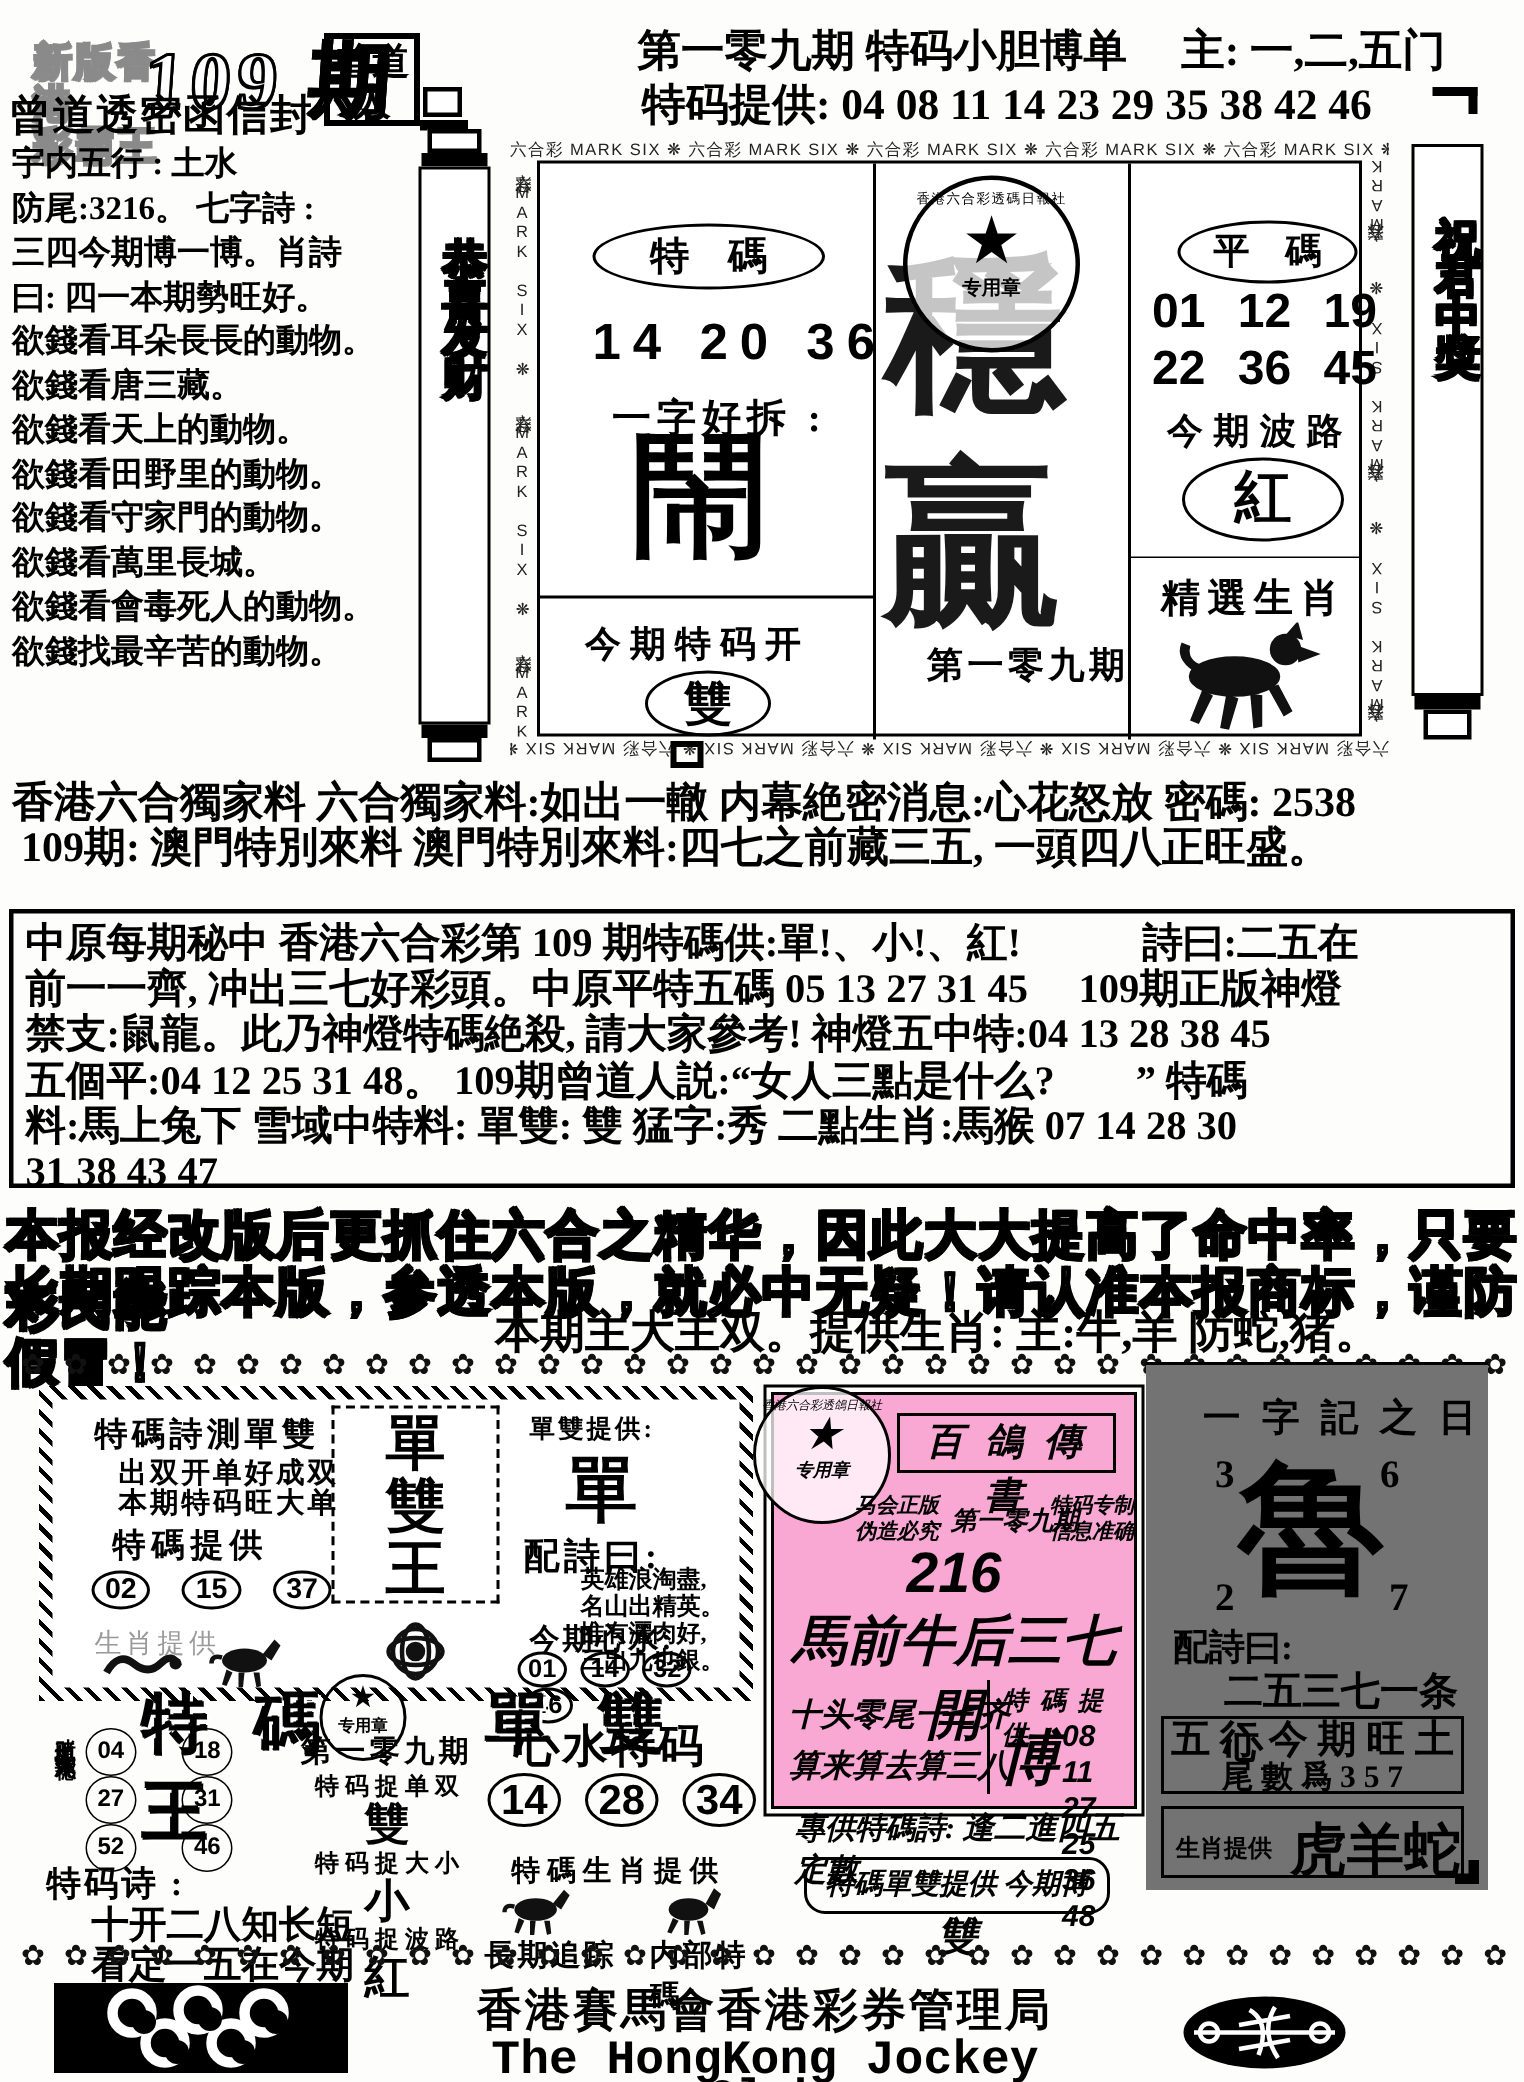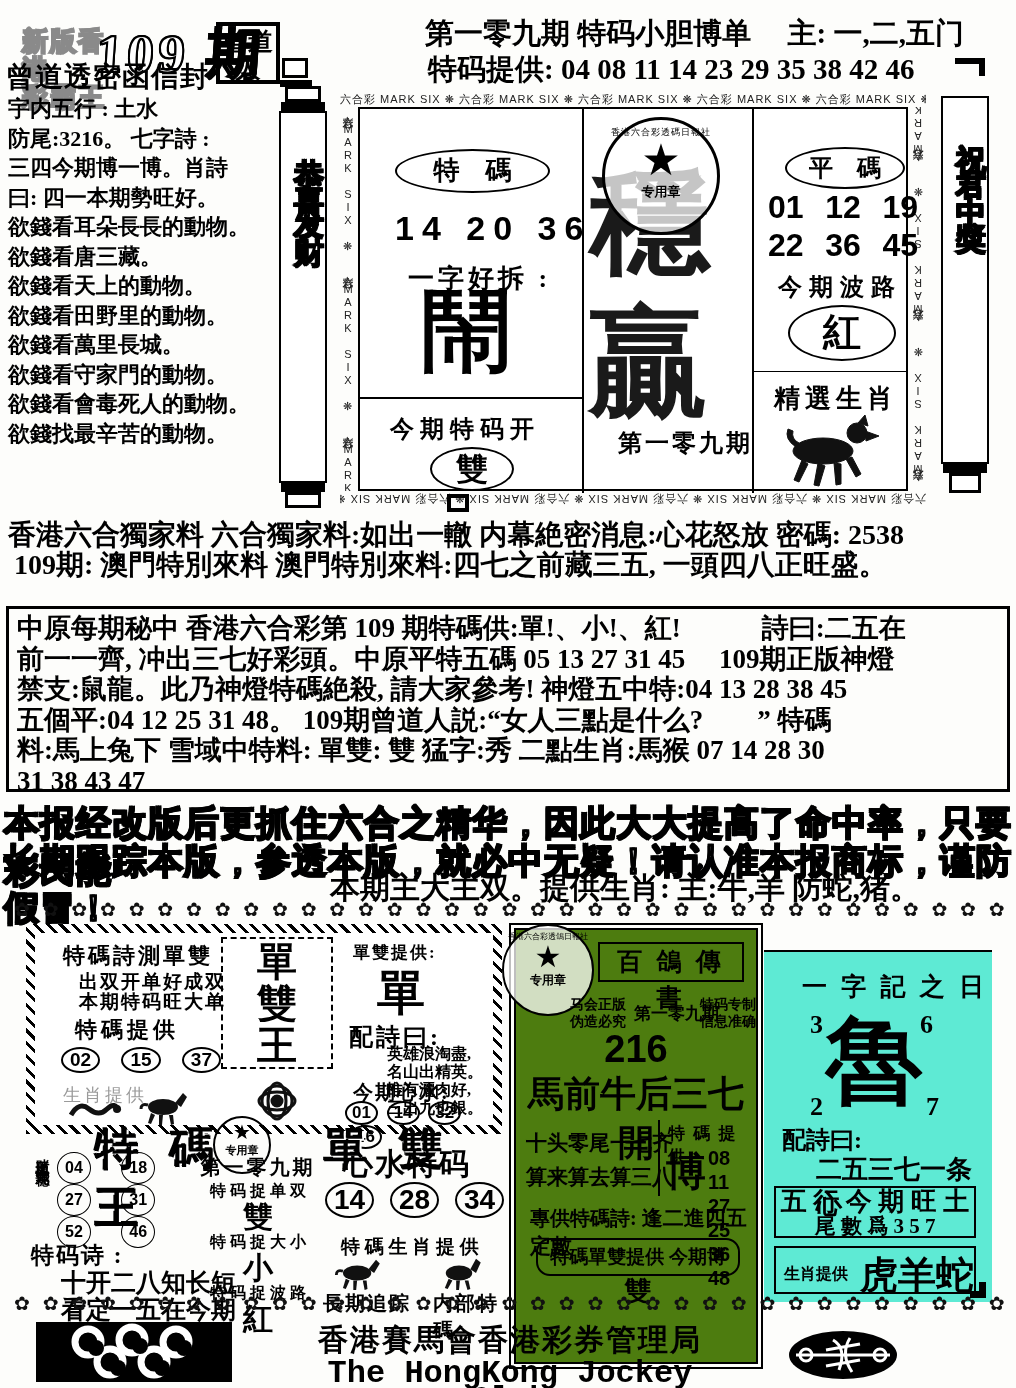--- a/index.html
+++ b/index.html
@@ -64,22 +64,22 @@
 
   <div class="abs b" style="left:8px;top:94px;width:268px;font-size:22px;line-height:29.5px;">
     <div>宇内五行 : 土水</div>
     <div>防尾:3216。  七字詩 :</div>
     <div>三四今期博一博。肖詩</div>
     <div>曰: 四一本期勢旺好。</div>
     <div>欲錢看耳朵長長的動物。</div>
     <div>欲錢看唐三藏。</div>
     <div>欲錢看天上的動物。</div>
     <div>欲錢看田野里的動物。</div>
+    <div>欲錢看守家門的動物。</div>
     <div>欲錢看萬里長城。</div>
-    <div>欲錢看守家門的動物。</div>
     <div>欲錢看會毒死人的動物。</div>
     <div>欲錢找最辛苦的動物。</div>
   </div>
 
   <div class="abs" style="left:276px;top:86px;width:54px;height:424px;">
     <div class="abs" style="left:9px;top:0;width:36px;height:16px;border:3px solid #000;background:#fff;"></div>
     <div class="abs" style="left:5px;top:16px;width:44px;height:9px;background:#000;"></div>
     <div class="abs" style="left:3px;top:25px;width:48px;height:372px;border:2px solid #000;background:#fff;"></div>
     <div class="abs vtext outline" style="left:12px;top:48px;height:330px;font-size:30px;letter-spacing:26px;-webkit-text-stroke:1.5px #000;">恭喜发财</div>
     <div class="abs" style="left:5px;top:397px;width:44px;height:9px;background:#000;"></div>
@@ -291,21 +291,21 @@
           <path d="M38,14 l6,-11 5,4 -5,11 z"></path>
       <path d="M15,24 l-4,10 3,1 5,-9 z"></path>
           <path d="M23,26 l0,10 3,0 1,-10 z"></path>
       <path d="M32,26 l3,10 3,-1 -2,-9 z"></path>
         </g>
     </svg>
     <div class="abs b" style="left:298px;top:152px;font-size:20px;letter-spacing:2px;">長期追踪</div>
     <div class="abs b" style="left:408px;top:152px;font-size:20px;letter-spacing:2px;">内部特碼</div>
   </div>
 
-  <div class="abs" style="left:514px;top:928px;width:244px;height:436px;border:2px solid #000;outline:2px solid #000;outline-offset:3px;background:#4d7c0f;">
+  <div class="abs" style="left:514px;top:928px;width:244px;height:278px;border:2px solid #000;outline:2px solid #000;outline-offset:3px;background:#f9a8d4;font-style:italic;">
     <div class="abs stampc" style="left:-14px;top:-6px;width:92px;height:92px;border-width:2px;">
       <div style="font-size:8px;padding-top:5px;">香港六合彩透鴿日報社</div>
       <div style="font-size:30px;line-height:30px;">★</div>
       <div style="font-size:12px;font-weight:bold;">专用章</div>
     </div>
     <div class="abs b center" style="left:82px;top:12px;width:146px;height:40px;border:2px solid #000;font-size:25px;line-height:36px;letter-spacing:4px;">百 鴿 傳 書</div>
     <div class="abs" style="left:54px;top:66px;font-size:14px;font-weight:bold;line-height:17px;">
       <div>马会正版</div>
       <div>伪造必究</div>
     </div>
@@ -330,21 +330,21 @@
     <div class="abs b" style="left:14px;top:274px;font-size:20px;">
       <span>專供特碼詩:</span>
       <span style="font-size:21px;">逢二進四五定數</span>
     </div>
     <div class="abs b" style="left:20px;top:308px;width:204px;height:38px;border:2px solid #000;border-radius:14px;font-size:19px;line-height:34px;text-align:center;">
       <span>特碼單雙提供 今期博</span>
       <span style="font-size:27px;">雙</span>
     </div>
   </div>
 
-  <div class="abs" style="left:764px;top:950px;width:228px;height:352px;border-top:2px solid #000;background:#5eead4;">
+  <div class="abs" style="left:764px;top:908px;width:228px;height:352px;border-top:2px solid #000;background:#737373;">
     <div class="abs b" style="left:38px;top:18px;font-size:25px;letter-spacing:4px;">一 字 記 之 日</div>
     <div class="abs b" style="left:46px;top:58px;font-size:26px;">3</div>
     <div class="abs b" style="left:156px;top:58px;font-size:26px;">6</div>
     <div class="abs b" style="left:62px;top:62px;font-size:96px;line-height:96px;">魯</div>
     <div class="abs b" style="left:46px;top:140px;font-size:26px;">2</div>
     <div class="abs b" style="left:162px;top:140px;font-size:26px;">7</div>
     <div class="abs b" style="left:18px;top:172px;font-size:24px;">配詩曰:</div>
     <div class="abs b" style="left:52px;top:200px;font-size:26px;">二五三七一条心</div>
     <div class="abs center" style="left:10px;top:234px;width:202px;height:52px;border:2px solid #000;">
       <div class="b" style="font-size:26px;line-height:28px;">五 行 今 期 旺 土</div>

